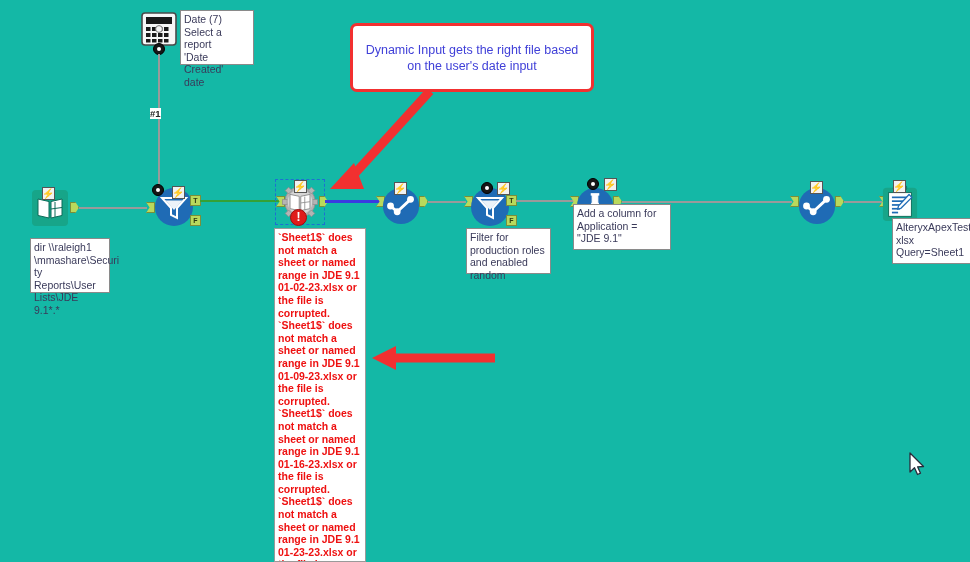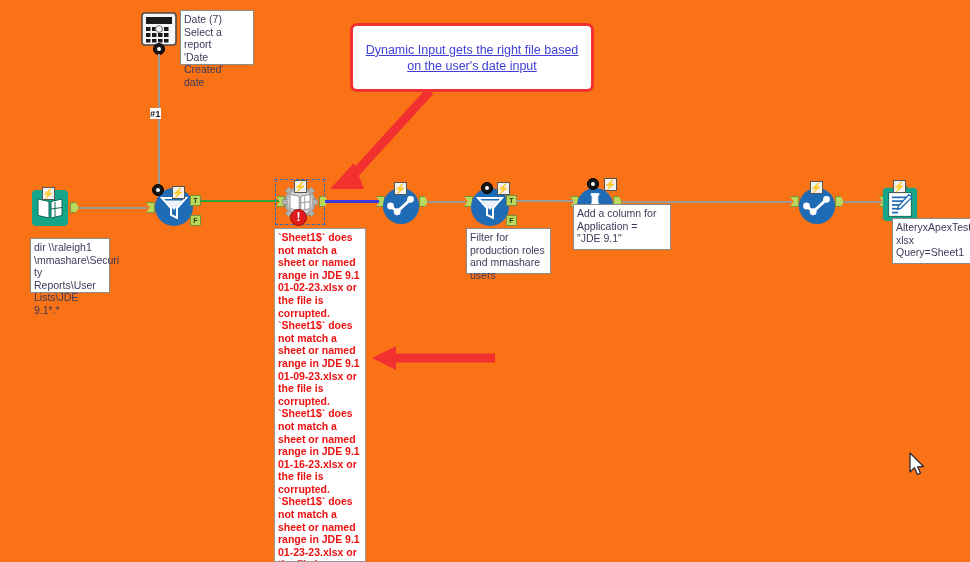--- a/index.html
+++ b/index.html
@@ -5,21 +5,21 @@
   html, body {
     margin: 0; padding: 0;
     width: 970px; height: 562px;
     background: #ffffff;
     font-family: "Liberation Sans", sans-serif;
     overflow: hidden;
   }
   #canvas {
     position: relative;
     width: 970px; height: 562px;
-    background: #f97316;
+    background: #14b8a6;
   }
   .abs { position: absolute; }
 
   
   .anno {
     position: absolute;
     background: #ffffff;
     border: 1px solid #8a8a8a;
     color: #3a3a5a;
     font-size: 10.5px;
@@ -44,21 +44,20 @@
     border-radius: 7px;
     color: #4040d8;
     font-size: 12.5px;
     line-height: 16px;
     text-align: center;
     display: flex;
     align-items: center;
     justify-content: center;
     box-sizing: border-box;
     padding: 4px 8px;
-    text-decoration: underline;
   }
 
   
   .wire { position: absolute; background: #9a9a9a; }
   .wire.h { height: 2px; }
   .wire.v { width: 2px; }
   .wire.green { background: #35a135; }
   .wire.blue  { background: #3a3ae0; height: 3px; }
 
   
@@ -269,21 +268,21 @@
       <path d="M12.5 14.5 L29.5 14.5 L21 24 Z" fill="#ffffff" opacity="0.92"></path>
     </svg>
   </div>
   <div class="badge-gear" style="left:481px; top:182px;"></div>
   <div class="badge-lightning" style="left:497px; top:182px;">⚡</div>
   <div class="port-label" style="left:506px; top:195px;">T</div>
   <div class="port-label" style="left:506px; top:215px;">F</div>
 
   <div class="anno" style="left:466px; top:228px; width:85px; height:46px;">Filter for
 production roles
-and mmashare users</div>
+and enabled random</div>
 
   <div class="wire h" style="left:516px; top:200px; width:60px;"></div>
   <div class="conn-end in" style="left:570px; top:196px;"></div>
 
   <div class="tool" style="left:575px; top:186px;">
     <svg width="40" height="40" viewBox="0 0 42 42">
       <circle cx="21" cy="21" r="19" fill="#1f6bb5"></circle>
       <path d="M18 9 L24 9 L24 17 L29.5 30 Q30 32.5 27.5 32.5 L14.5 32.5 Q12 32.5 12.5 30 L18 17 Z" fill="#ffffff" stroke="#ffffff" stroke-width="1"></path>
       <path d="M15.2 25 L26.8 25 L29.5 30 Q30 32.5 27.5 32.5 L14.5 32.5 Q12 32.5 12.5 30 Z" fill="#1f6bb5" opacity="0.75"></path>
       <circle cx="18.5" cy="28.5" r="1.6" fill="#ffffff"></circle>

